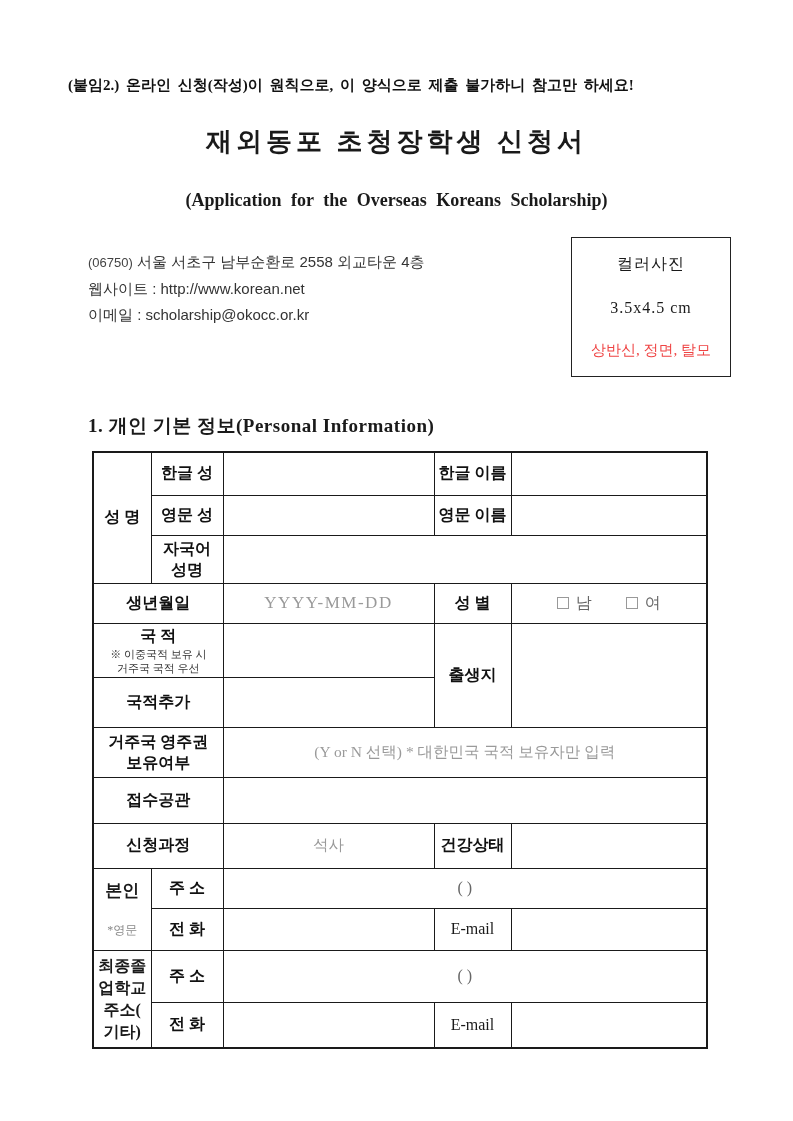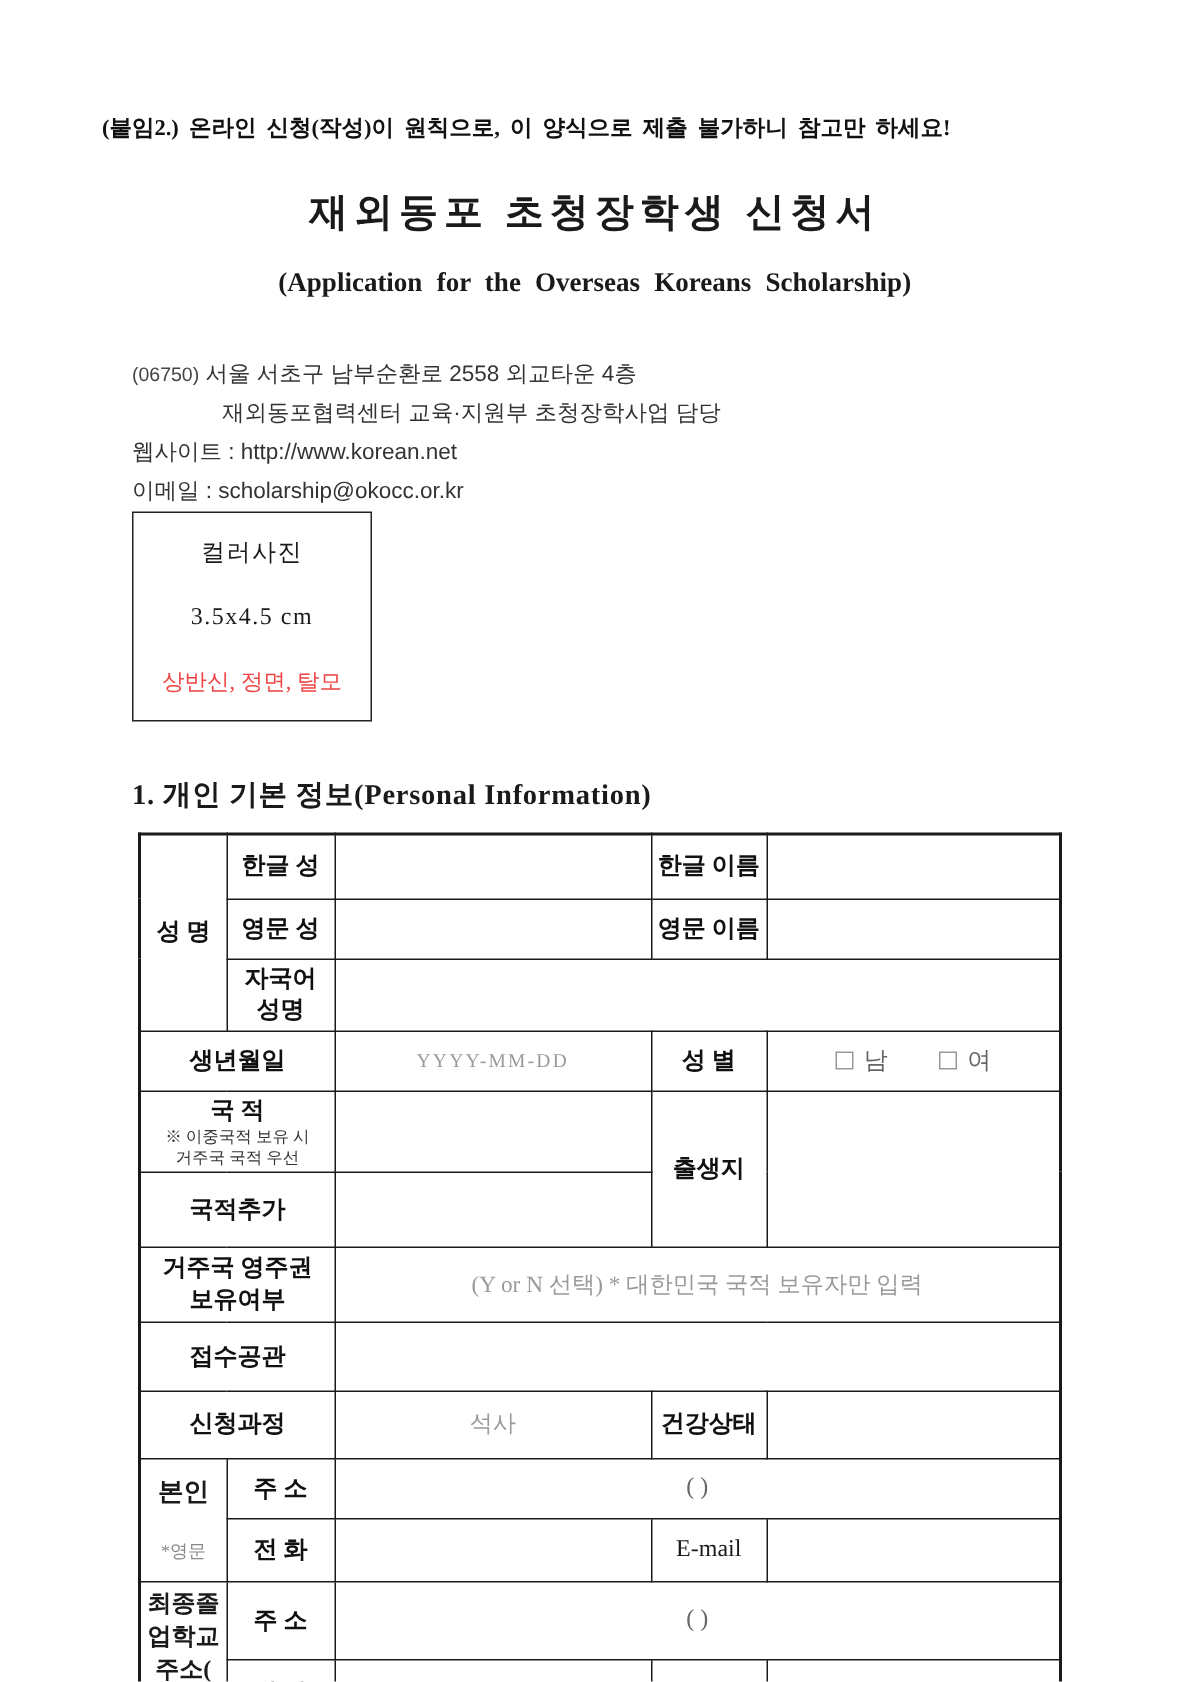--- a/index.html
+++ b/index.html
@@ -21,33 +21,32 @@
   }
   .title {
     margin-top: 26px;
     text-align: center;
     font-size: 26px;
     font-weight: bold;
     letter-spacing: 4px;
     line-height: 42px;
   }
   .subtitle {
-    margin-top: 12px;
+    margin-top: 24px;
     text-align: center;
     font-size: 18px;
     font-weight: bold;
     word-spacing: 5px;
     line-height: 26px;
   }
   .info-row {
-    margin: 24px 85px 0 88px;
+    margin: 24px 62px 0 88px;
     display: flex;
     justify-content: space-between;
     align-items: flex-start;
-    flex-direction: column;
   }
   .contact {
     font-family: "Liberation Sans", "DejaVu Sans", sans-serif;
     font-size: 15px;
     color: #333;
     line-height: 26px;
     padding-top: 12px;
   }
   .contact .postal { font-size: 13px; color: #444; }
   .contact .indent { padding-left: 60px; }
@@ -89,21 +88,21 @@
   td.lbl .sub-note {
     display: block;
     font-weight: normal;
     font-size: 11px;
     line-height: 14px;
     color: #333;
     letter-spacing: 0;
   }
   td.fill { background: #fff; }
   td.val-left { text-align: left; padding-left: 8px; color: #666; font-size: 15px; }
-  .date-ph { color: #9a9a9a; font-size: 13px; letter-spacing: 1.5px; }
+  .date-ph { color: #9a9a9a; font-size: 17px; letter-spacing: 1.5px; }
   .gray-hint { color: #9a9a9a; font-size: 15.5px; }
   .checkbox-group { color: #666; font-size: 16px; }
   .cbx {
     display: inline-block;
     width: 12px; height: 12px;
     border: 1px solid #999;
     vertical-align: -1px;
     margin-right: 7px;
     background: #fff;
   }
@@ -133,21 +132,20 @@
 <div class="title">재외동포 초청장학생 신청서</div>
 
 <div class="subtitle">(Application for the Overseas Koreans Scholarship)</div>
 
 <div class="info-row">
   <div class="contact">
     <div>
       <span class="postal">(06750)</span>
       <span>서울 서초구 남부순환로 2558 외교타운 4층</span>
     </div>
-    <div class="indent">재외동포협력센터 교육·지원부 초청장학사업 담당</div>
     <div>웹사이트 : http://www.korean.net</div>
     <div>이메일 : scholarship@okocc.or.kr</div>
   </div>
   <div class="photo-box">
     <div class="pb1">컬러사진</div>
     <div class="pb2">3.5x4.5 cm</div>
     <div class="pb3">상반신, 정면, 탈모</div>
   </div>
 </div>
 

